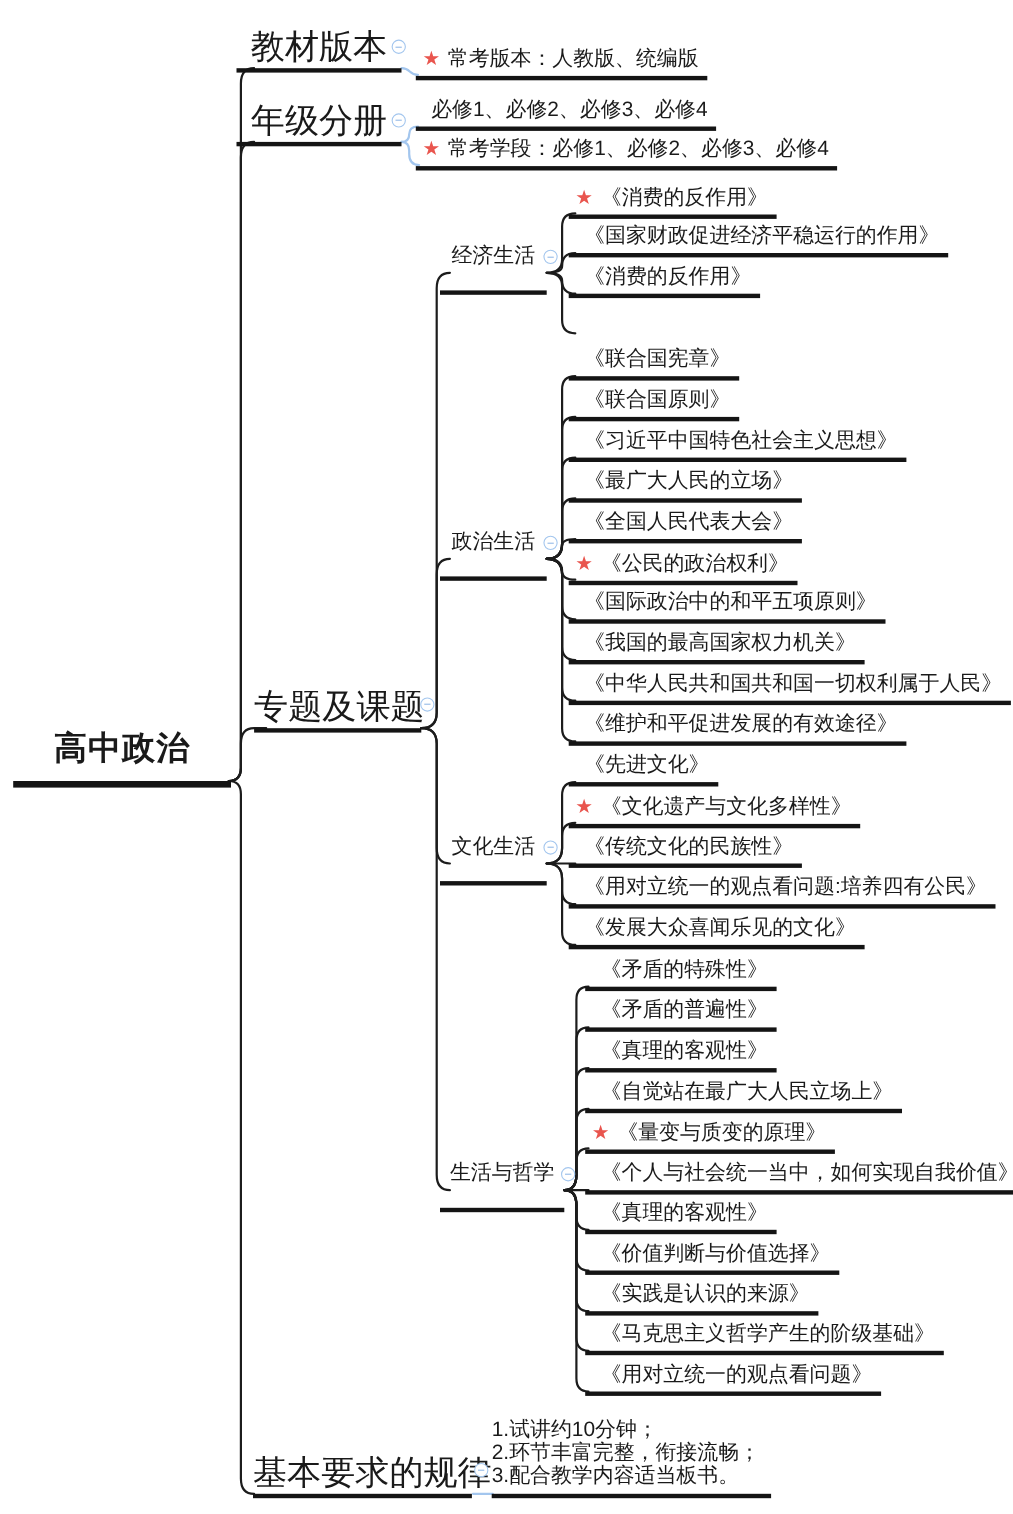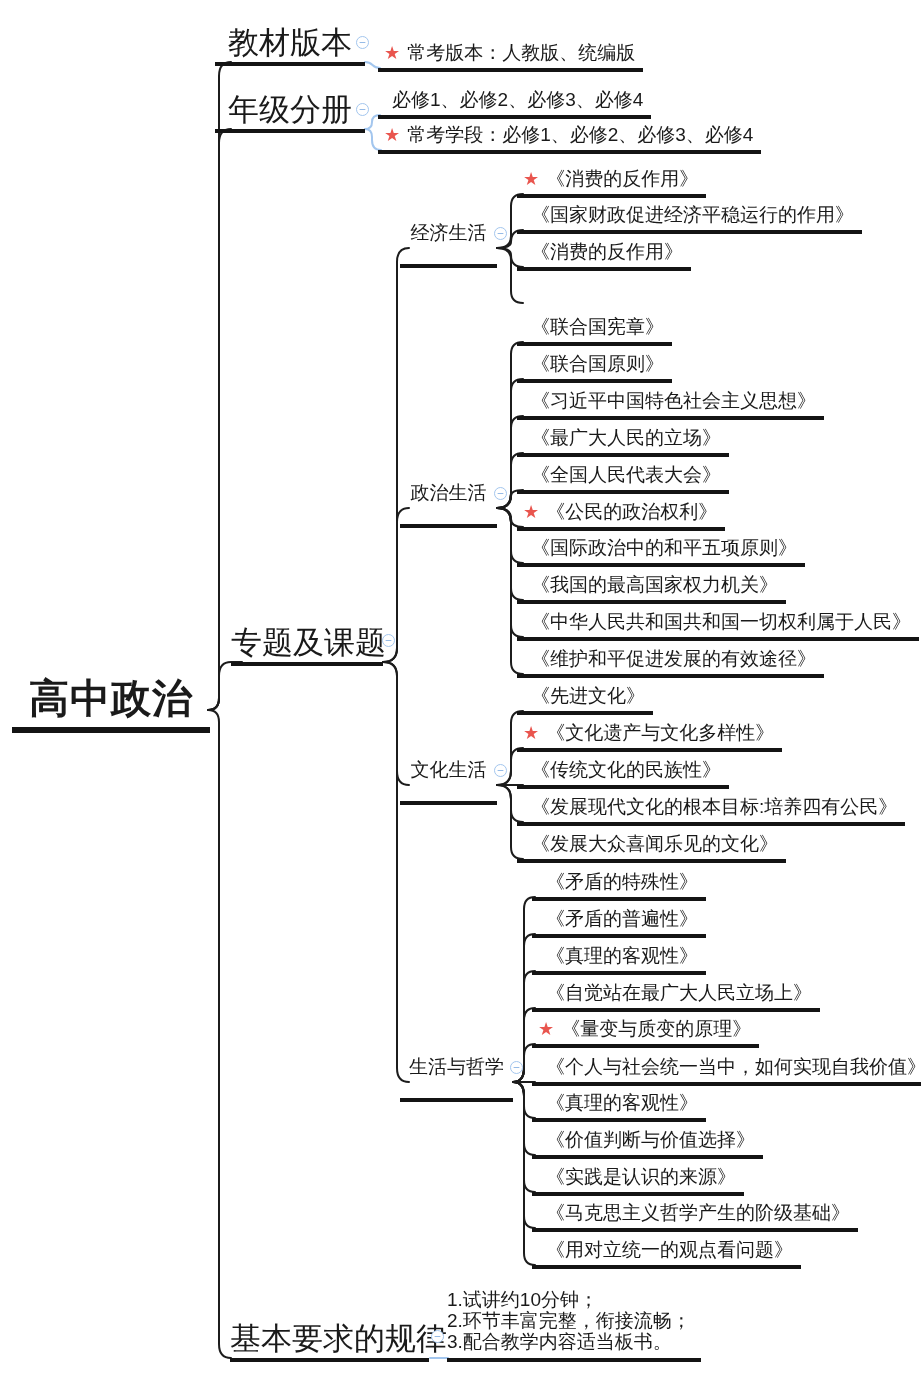--- a/index.html
+++ b/index.html
@@ -1,22 +1,22 @@
 <!DOCTYPE html>
 <html><head>
 <meta charset="utf-8">
 <style>
   html,body{margin:0;padding:0;background:#ffffff;}
   .canvas{position:relative;width:921px;height:1376px;background:#fff;overflow:hidden;
           font-family:"Liberation Sans","DejaVu Sans",sans-serif;color:#1a1a1a;}
   svg.wires{position:absolute;left:0;top:0;z-index:0;}
   .node{position:absolute;z-index:2;white-space:nowrap;box-sizing:border-box;}
 
-  .root{font-size:40px;font-weight:bold;line-height:34px;width:198px;text-align:center;
-        padding-bottom:12px;border-bottom:6px solid #141414;letter-spacing:1px;margin-top:17px;}
+  .root{font-size:30px;font-weight:bold;line-height:34px;width:198px;text-align:center;
+        padding-bottom:12px;border-bottom:6px solid #141414;letter-spacing:1px;}
 
   .branch{font-size:31px;line-height:26px;text-align:center;
           padding-bottom:6px;border-bottom:4px solid #141414;}
 
   .subbranch{font-size:19px;line-height:20px;text-align:center;
              padding-bottom:21px;border-bottom:4px solid #141414;}
 
   .leaf{font-size:19px;line-height:20px;padding:0 8px 5px 14px;
         border-bottom:4px solid #141414;}
   .leaf.star-leaf{padding-left:6px;}
@@ -166,21 +166,21 @@
   <div class="node leaf" style="left:517px;top:686px">
     <span>《先进文化》</span>
   </div>
   <div class="node leaf star-leaf" style="left:517px;top:723px">
     <span class="star">★</span><span>《文化遗产与文化多样性》</span>
   </div>
   <div class="node leaf" style="left:517px;top:760px">
     <span>《传统文化的民族性》</span>
   </div>
   <div class="node leaf" style="left:517px;top:797px">
-    <span>《发展现代文化的根本目标:培养四有公民》</span>
+    <span>《用对立统一的观点看问题:培养四有公民》</span>
   </div>
   <div class="node leaf" style="left:517px;top:834px">
     <span>《发展大众喜闻乐见的文化》</span>
   </div>
 
   <div class="node leaf" style="left:532px;top:872px">
     <span>《矛盾的特殊性》</span>
   </div>
   <div class="node leaf" style="left:532px;top:909px">
     <span>《矛盾的普遍性》</span>

